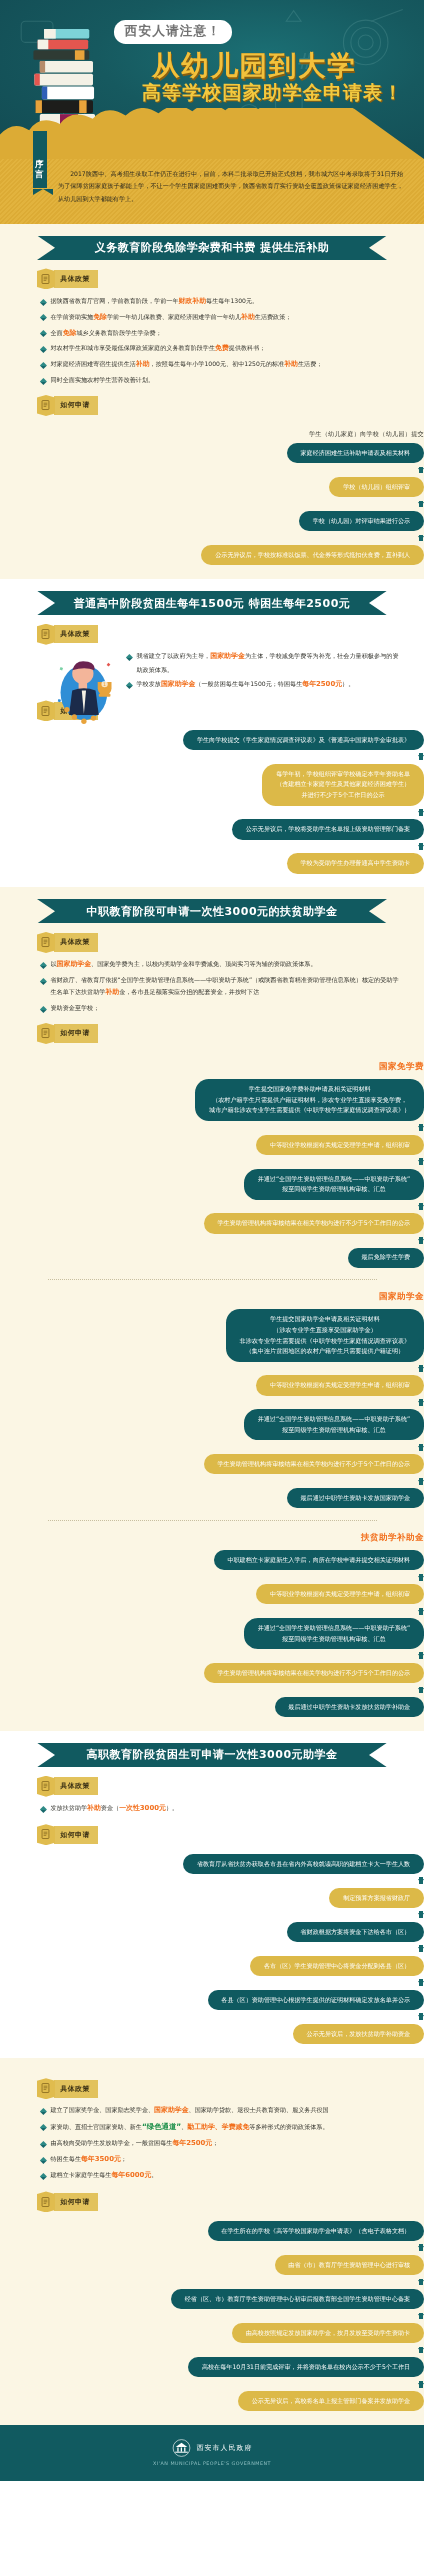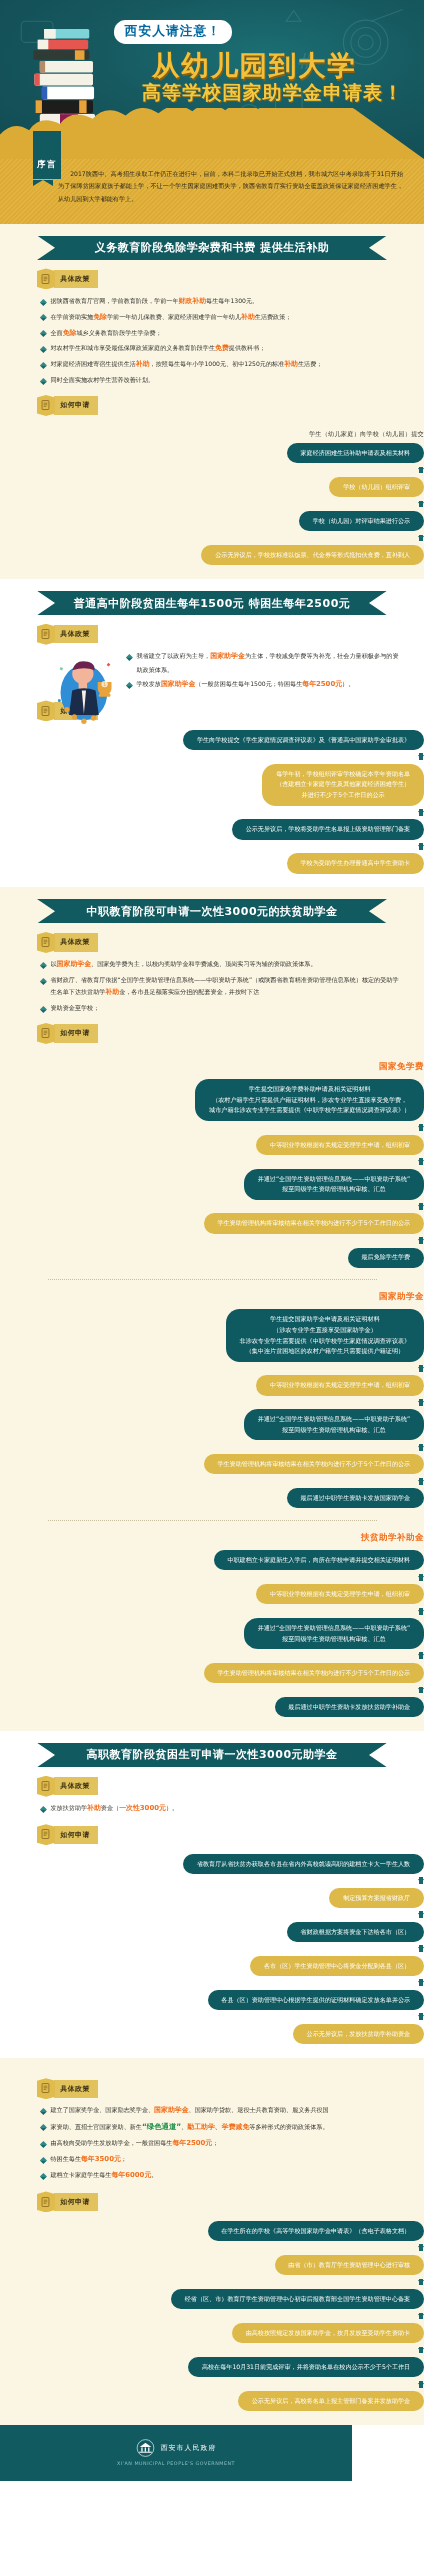--- a/index.html
+++ b/index.html
@@ -19,21 +19,21 @@
     overflow: hidden;
   }
   .hero-doodles {
     position: absolute; inset: 0;
     opacity: .16;
   }
   .hero-title-badge {
     position: absolute;
     left: 114px; top: 20px;
     background: #ffffff;
-    color: #0369a1;
+    color: #737373;
     border-radius: 11.7px;
     padding: 3.2px 10.6px 4.2px;
     font-size: 12.7px;
     font-weight: bold;
     letter-spacing: 1.1px;
     white-space: nowrap;
   }
   .hero-title-main {
     position: absolute;
     left: 112px; top: 47px;
@@ -63,21 +63,21 @@
   
   .preface {
     position: relative;
     width: 424px;
     background: repeating-linear-gradient(-45deg,#e2b33e 0 1.6px,#dcab35 1.6px 3.2px);
     padding: 8.5px 21px 18px 58px;
   }
   .preface-ribbon {
     position: absolute;
     left: 33px; top: -27.6px;
-    width: 28px;
+    width: 14px;
     background: #115a60;
     color: #fff;
     text-align: center;
     font-size: 8.5px;
     font-weight: bold;
     letter-spacing: 1.6px;
     padding: 29px 0 8.5px;
     line-height: 1.15;
   }
   .preface-ribbon::after {
@@ -209,21 +209,21 @@
   .arrow-wrap { height: 13.8px; display:flex; align-items:center; }
 
   .dotted-sep {
     width: 329px; height: 0;
     border-top: 0.5px dotted #c8bfa0;
     margin: 11.7px auto 2.1px;
   }
 
   
   .footer {
-    width: 352px;
+    width: 424px;
     background: #115a60;
     padding: 13.8px 0 15px;
     display: flex; flex-direction: column; align-items: center;
   }
   .footer-logo-row { display: flex; align-items: center; gap: 4.2px; }
   .footer-name { color: #ffffff; font-size: 6.9px; letter-spacing: 1.1px; }
   .footer-sub { color: #8fc0c2; font-size: 4.8px; letter-spacing: 0.5px; margin-top: 4.2px; }
 </style>
 </head>
 <body>

